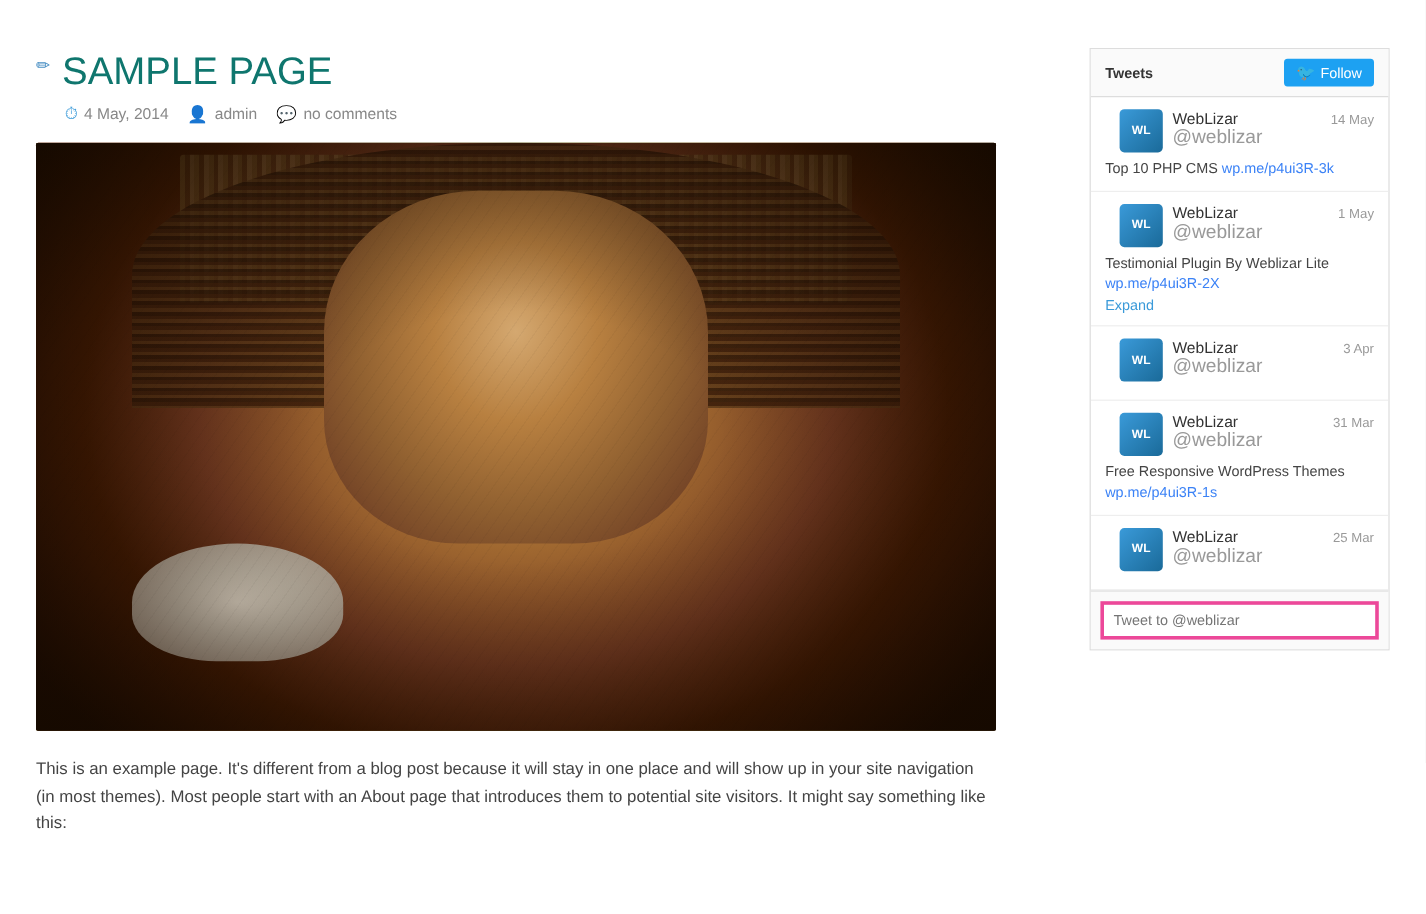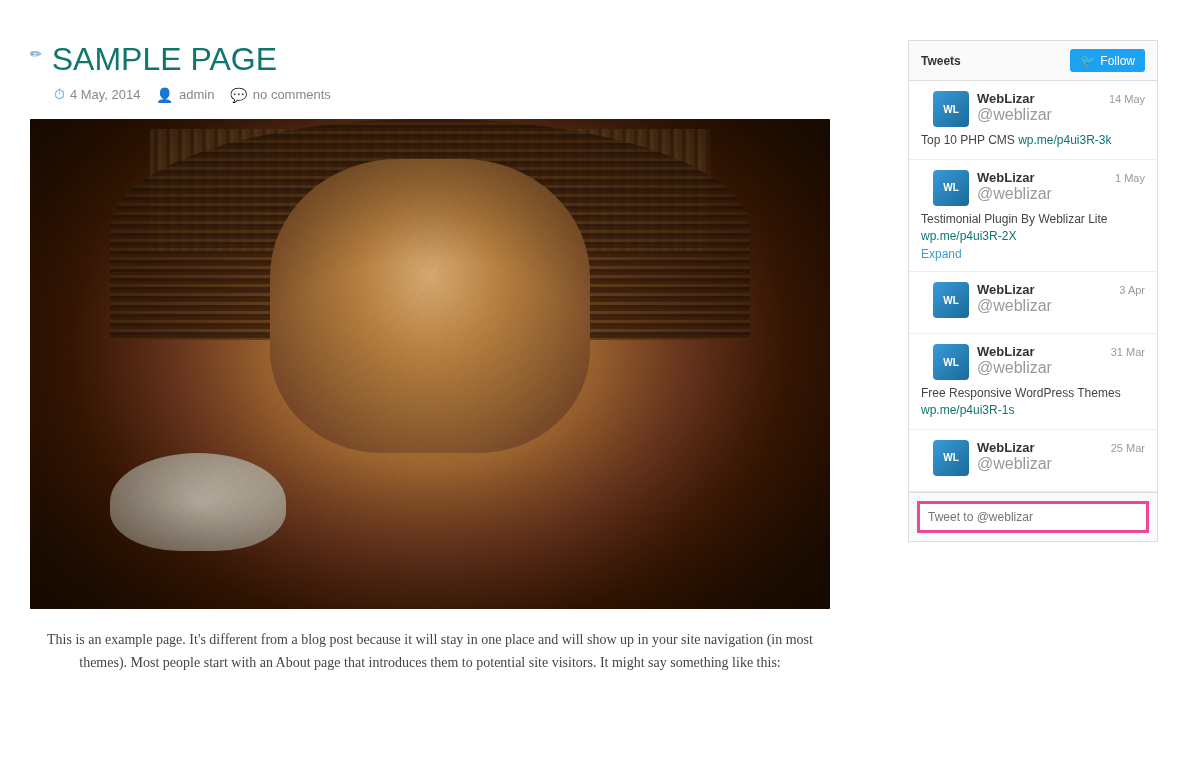--- a/index.html
+++ b/index.html
@@ -145,26 +145,25 @@
       inset: 0;
       background:
         radial-gradient(ellipse at 50% 50%, transparent 30%, rgba(30,15,5,0.4) 70%, rgba(20,10,0,0.7) 100%),
         repeating-linear-gradient(
           125deg,
           transparent 0px, transparent 8px,
           rgba(0,0,0,0.03) 8px, rgba(0,0,0,0.03) 9px
         );
     }
     .post-content {
-      font-family: Liberation Serif, serif;
+      font-family: Liberation Sans, sans-serif;
       font-size: 14px;
       line-height: 1.6;
       color: #444;
       max-width: 800px;
-      text-align: center;
     }
     
     .sidebar {
       width: 250px;
       flex-shrink: 0;
     }
     .tweets-widget {
       border: 1px solid #ddd;
       background: #fff;
     }
@@ -231,42 +230,42 @@
       flex: 1;
     }
     .tweet-name-row {
       display: flex;
       justify-content: space-between;
       align-items: baseline;
     }
     .tweet-name {
       font-family: Arial, sans-serif;
       font-size: 13px;
-      font-weight: bold;
+      font-weight: normal;
       color: #333;
     }
     .tweet-date {
       font-family: Arial, sans-serif;
       font-size: 11px;
       color: #999;
     }
     .tweet-handle {
       font-family: Arial, sans-serif;
       font-size: 16px;
       color: #999;
     }
     .tweet-text {
       font-family: Arial, sans-serif;
       font-size: 12px;
       color: #444;
       line-height: 1.4;
       margin-top: 4px;
     }
     .tweet-link {
-      color: #0f766e;
+      color: #3b82f6;
       text-decoration: none;
     }
     .tweet-expand {
       font-family: Arial, sans-serif;
       font-size: 12px;
       color: #3a9ad9;
       cursor: pointer;
       margin-top: 3px;
       display: block;
     }

